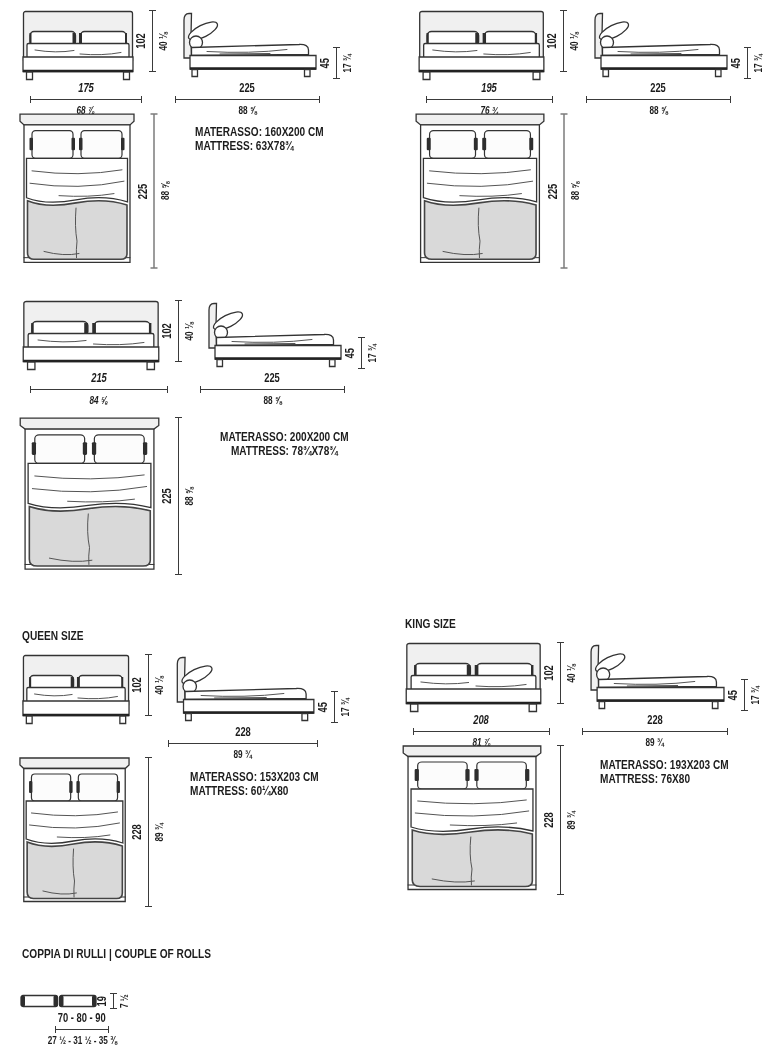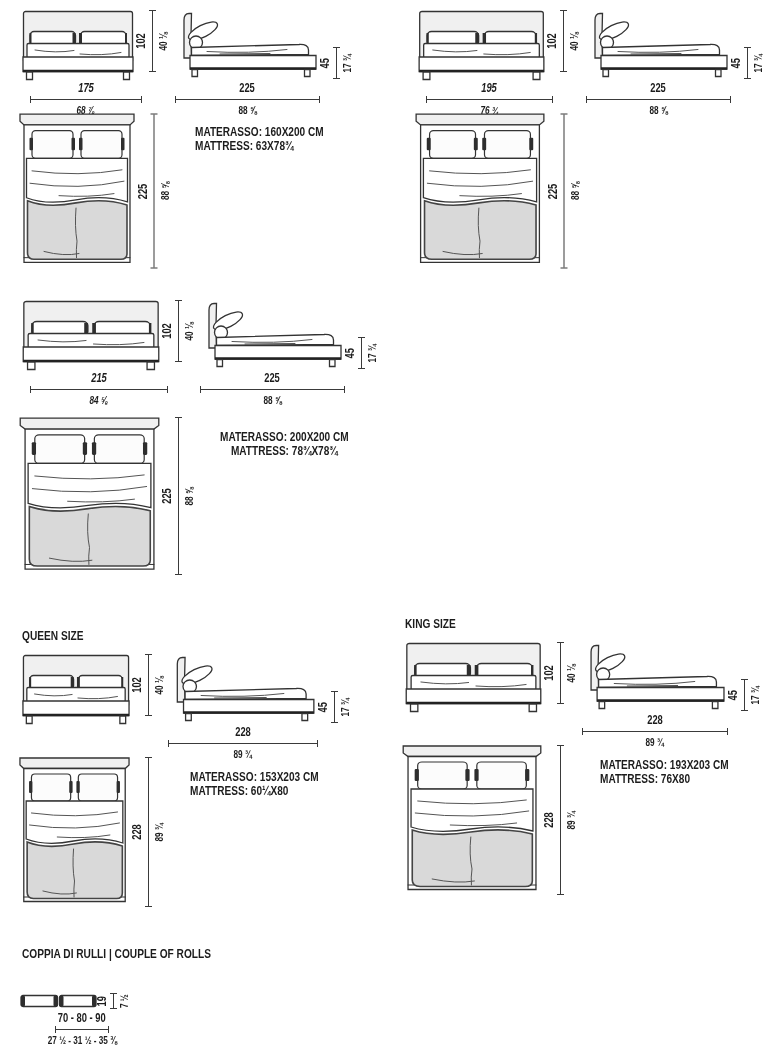--- a/index.html
+++ b/index.html
@@ -308,20 +308,25 @@
     </div>
   </div>
 </div>
 
 <div class="bed-block with-title" id="blk-e">
   <div class="block-title">KING SIZE</div>
   <div class="views">
     <svg class="v front">
         <use href="#sym-front" width="100%" height="100%"></use>
       </svg>
+    <div class="dim hd fw-dim">
+      <span class="cm">208</span>
+      <span class="dline"></span>
+      <span class="in">81 ⅞</span>
+    </div>
     <div class="dim vd h102">
       <span class="cm">102</span>
       <span class="dline"></span>
       <span class="in">40 ⅛</span>
     </div>
     <svg class="v side">
         <use href="#sym-side" width="100%" height="100%"></use>
       </svg>
     <div class="dim hd sw-dim">
       <span class="cm">228</span>

